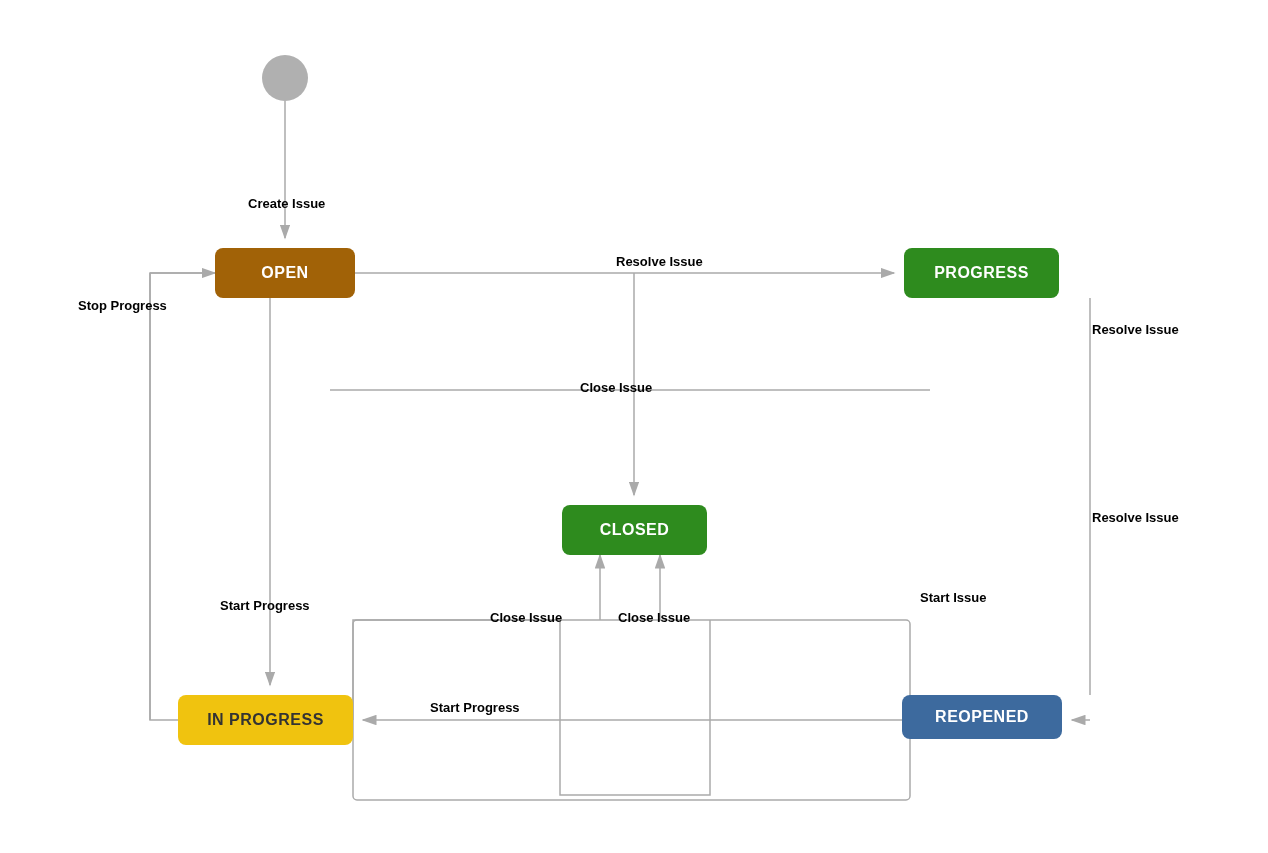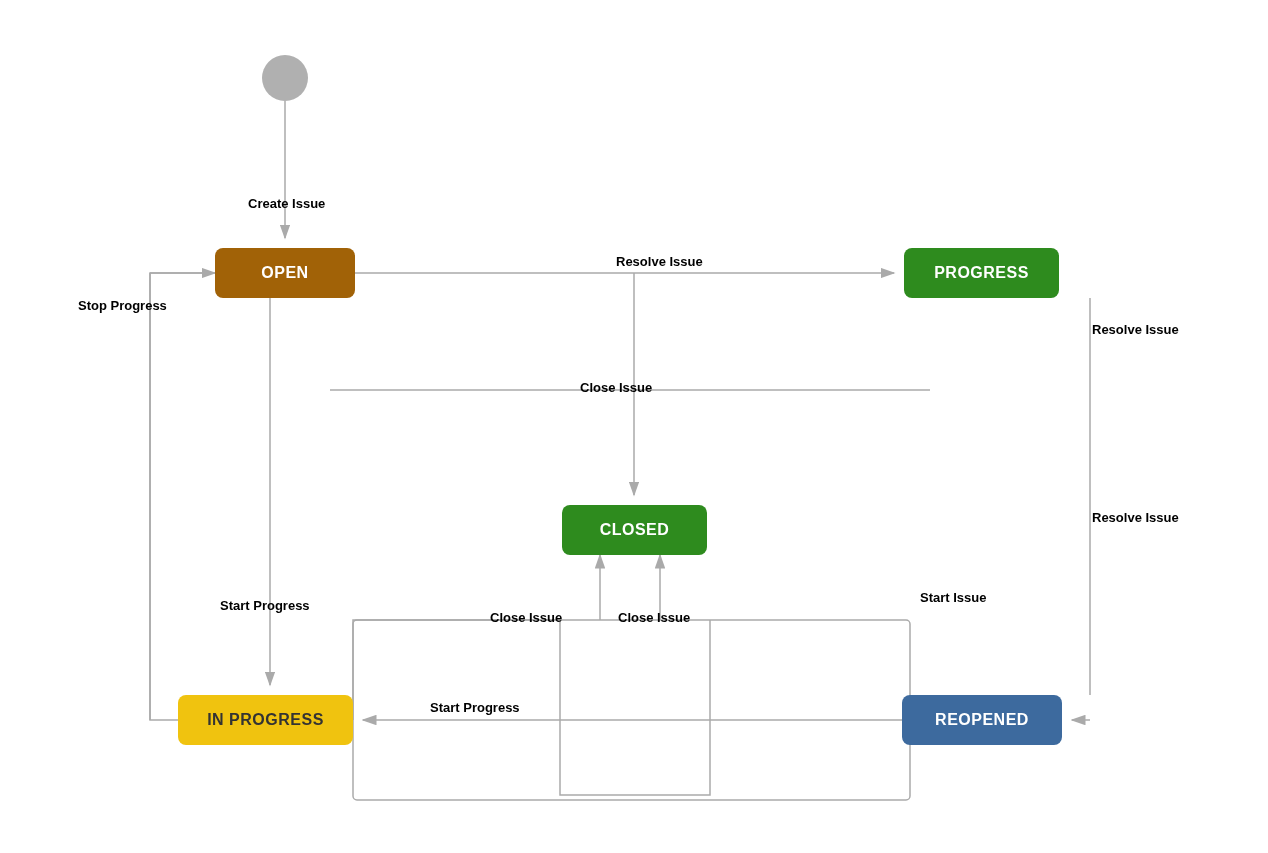--- a/index.html
+++ b/index.html
@@ -59,21 +59,21 @@
       background: #f0c30f;
       width: 175px;
       height: 50px;
       left: 178px;
       top: 695px;
       color: #333;
     }
     .state-reopened {
       background: #3d6a9e;
       width: 160px;
-      height: 50px;
+      height: 44px;
       left: 902px;
       top: 695px;
     }
     .start-circle {
       position: absolute;
       width: 46px;
       height: 46px;
       border-radius: 50%;
       background: #b0b0b0;
       left: 262px;

